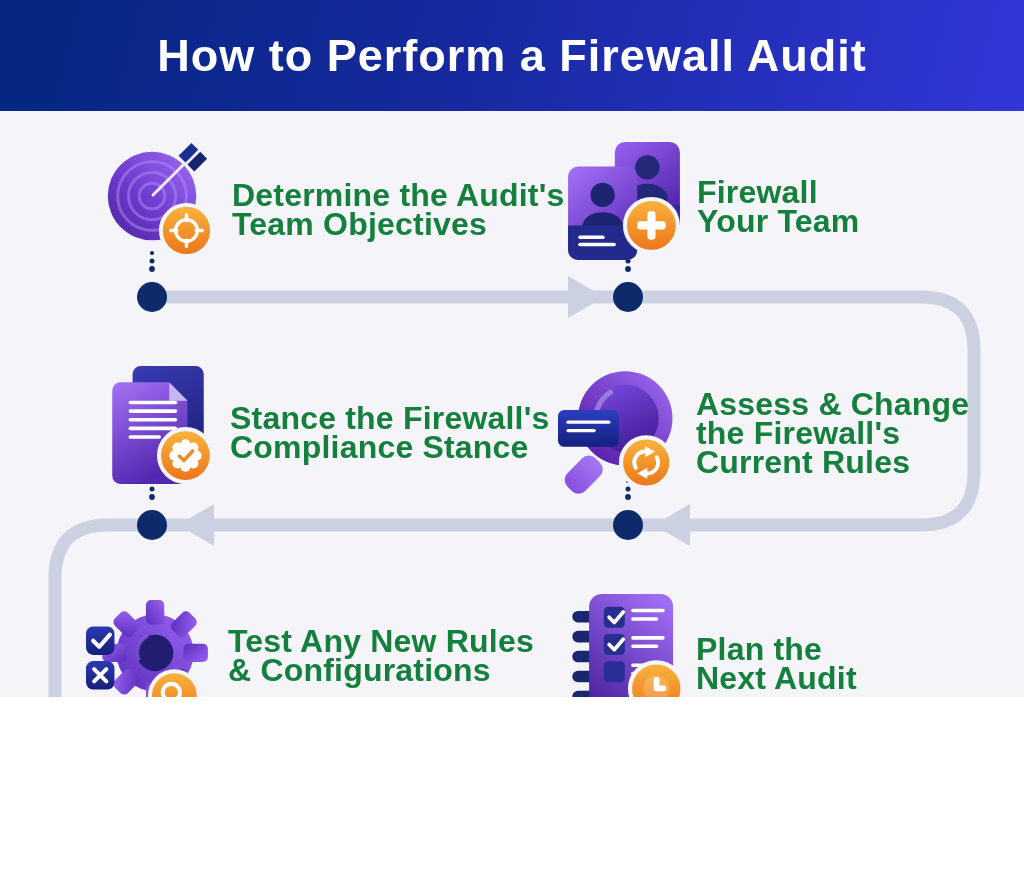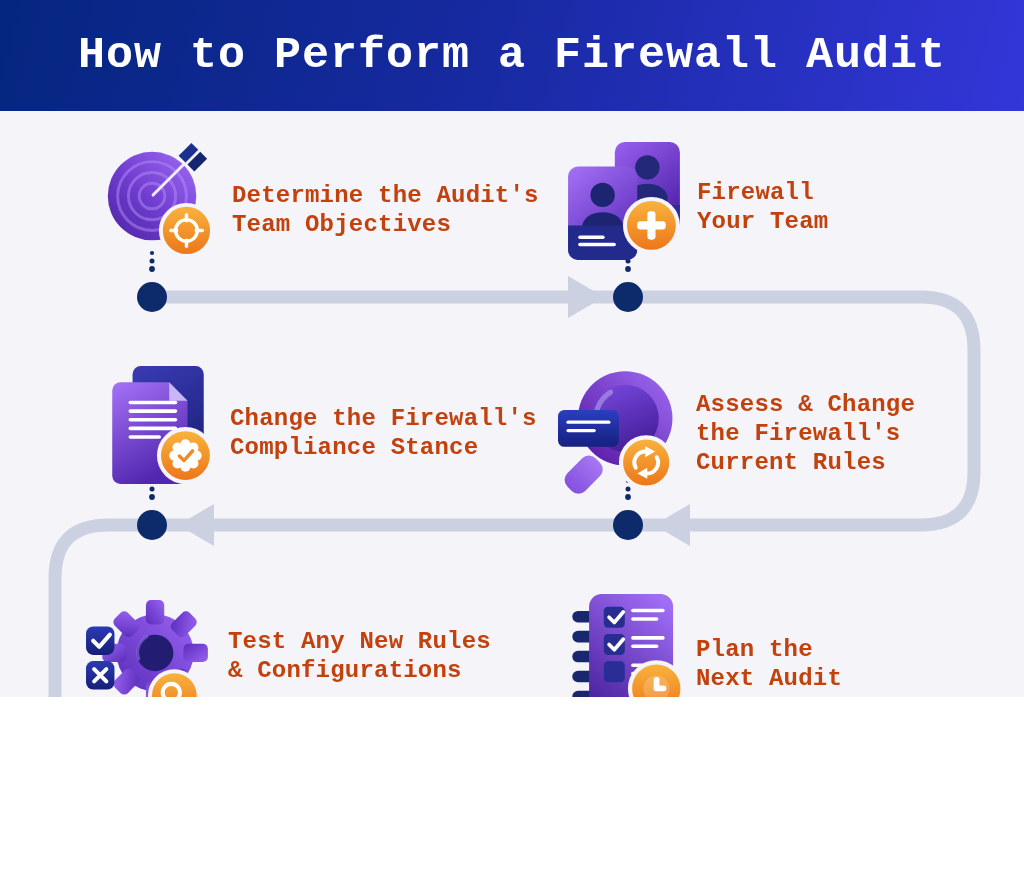--- a/index.html
+++ b/index.html
@@ -1,24 +1,24 @@
 <!DOCTYPE html>
 <html><head>
 <meta charset="utf-8">
 <style>
   html,body{margin:0;padding:0;}
   .canvas{position:relative;width:1024px;height:697px;background:#f4f4f9;overflow:hidden;
-          font-family:Liberation Mono, monospace;}
+          font-family:Liberation Sans, sans-serif;}
   .banner{position:absolute;left:0;top:0;width:1024px;height:111px;
           background:linear-gradient(105deg,#04267f 0%,#16299f 45%,#3336d8 100%);
           display:flex;align-items:center;justify-content:center;}
   .banner h1{margin:0;color:#ffffff;font-size:45px;font-weight:bold;letter-spacing:1px;}
   .connectors{position:absolute;left:0;top:0;pointer-events:none;}
   .step-icon{position:absolute;}
-  .step-label{position:absolute;color:#c2410c;font-size:24px;line-height:29px;font-weight:bold;letter-spacing:.2px;}
+  .step-label{position:absolute;color:#15803d;font-size:32px;line-height:29px;font-weight:bold;letter-spacing:.2px;}
   .step-label span{display:block;}
   .logo-row{position:absolute;left:0;top:806px;width:1024px;display:flex;align-items:center;justify-content:center;gap:10px;}
   .logo-text{color:#1e2a6e;font-size:28px;font-weight:bold;letter-spacing:.5px;}
 </style>
 </head>
 <body>
 
 <div class="canvas">
 
   <header class="banner">
@@ -177,21 +177,21 @@
           <circle cx="75" cy="92" r="5"></circle>
           <circle cx="78.2" cy="84.2" r="5"></circle>
         <circle cx="86" cy="81" r="5"></circle>
           <circle cx="93.8" cy="84.2" r="5"></circle>
         <circle cx="86" cy="92" r="11"></circle>
       </g>
       <path d="M80,92.5 l4.5,4.5 l8.5,-9.5" fill="none" stroke="#ef8c25" stroke-width="3.5" stroke-linecap="round" stroke-linejoin="round"></path>
     </g>
   </svg>
   <div class="step-label" style="left:230px;top:404px;">
-    <span>Change the Firewall's</span>
+    <span>Stance the Firewall's</span>
     <span>Compliance Stance</span>
   </div>
 
   <svg class="step-icon" style="left:558px;top:368px;" width="126" height="126" viewBox="0 0 120 120">
     <defs>
       <linearGradient id="g4" x1="1" y1="0" x2="0" y2="1">
         <stop offset="0" stop-color="#a06df5"></stop>
           <stop offset="1" stop-color="#52149e"></stop>
       </linearGradient>
       <linearGradient id="g4i" x1="0" y1="0" x2=".4" y2="1">

